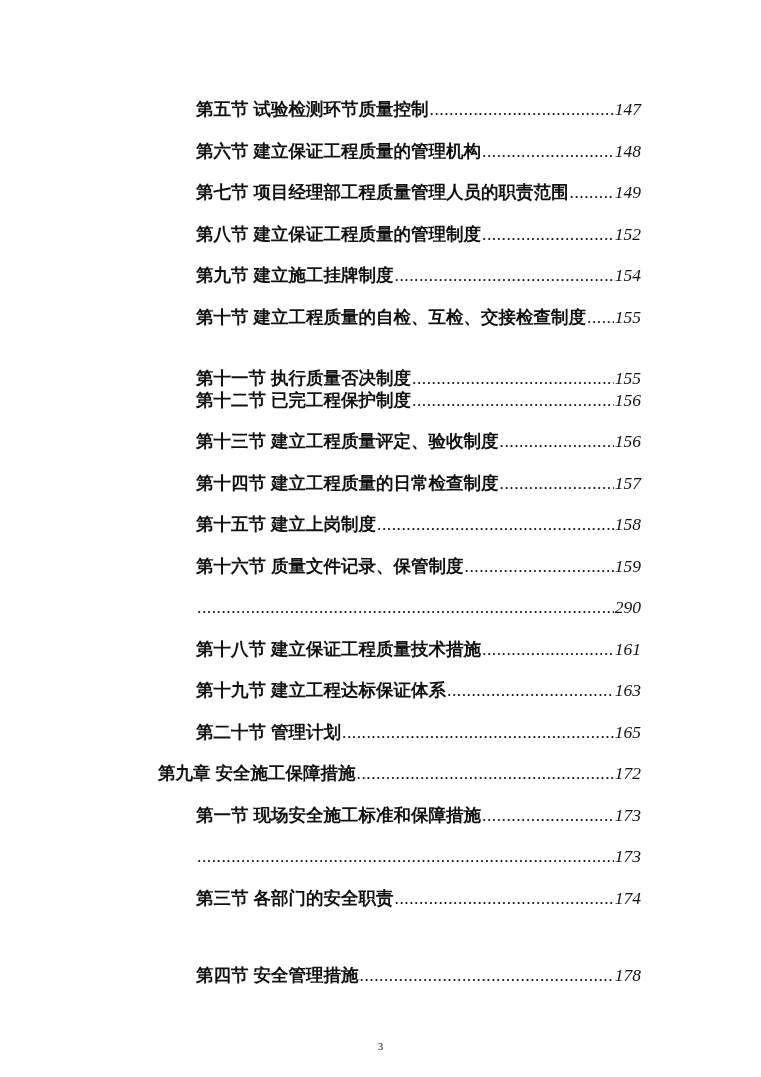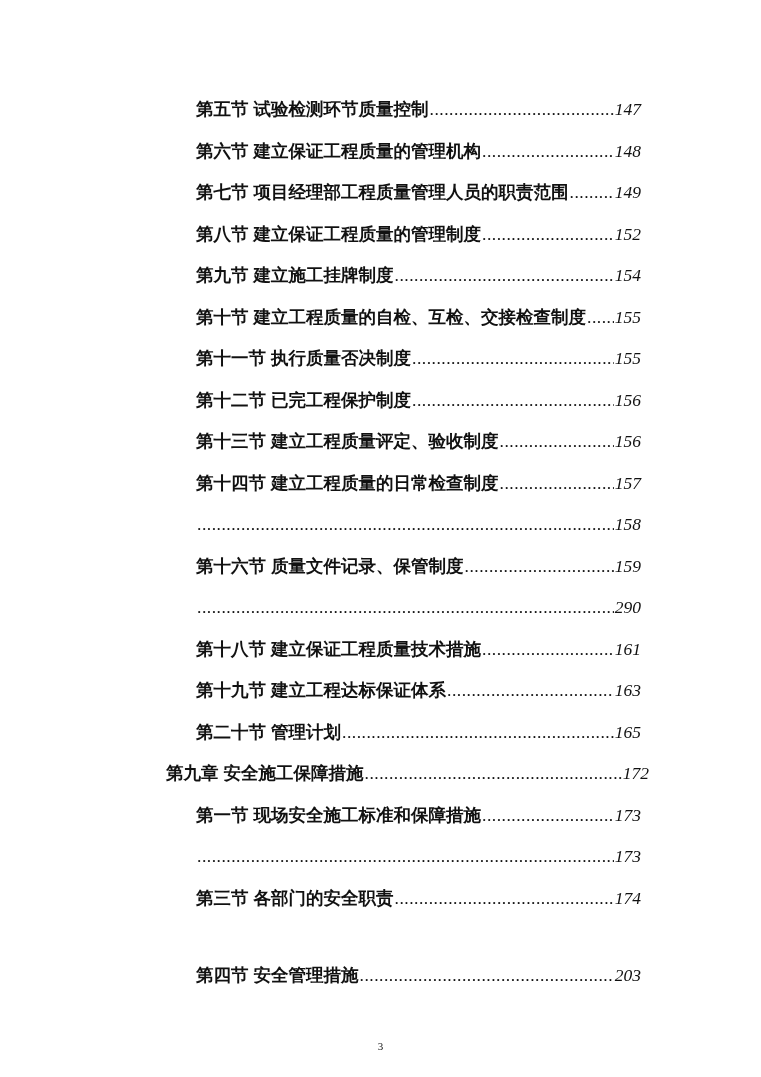--- a/index.html
+++ b/index.html
@@ -2,21 +2,21 @@
 <html><head>
   <meta charset="utf-8">
   <style>
     html, body { margin: 0; padding: 0; background: #ffffff; }
     body { width: 761px; height: 1077px; position: relative; overflow: hidden;
            font-family: "Liberation Serif", "DejaVu Serif", serif; color: #111; }
     .toc { position: absolute; left: 0; top: 0; width: 761px; }
     .toc-entry { position: absolute; display: flex; align-items: baseline;
                  font-size: 17.5px; line-height: 22px; white-space: nowrap; }
     .toc-entry.section { left: 196px; width: 445px; }
-    .toc-entry.chapter { left: 158px; width: 483px; margin-left: 8px; }
+    .toc-entry.chapter { left: 158px; width: 483px; }
     .entry-label { flex: 0 0 auto; font-weight: bold; }
     .entry-label .num { margin-right: 5px; }
     .leader { flex: 1 1 auto; overflow: hidden; margin: 0 1px; letter-spacing: 0.5px; }
     .leader::before { content: "................................................................................................................................................"; }
     .page-num { flex: 0 0 auto; font-style: italic; }
     .footer-page { position: absolute; top: 1040px; left: 0; width: 761px; text-align: center;
                    font-size: 11px; }
   </style>
 </head>
 <body>
@@ -45,41 +45,42 @@
   <div class="toc-entry section" style="top:264px">
     <span class="entry-label"><span class="num">第九节</span><span>建立施工挂牌制度</span></span>
     <span class="leader"></span>
     <span class="page-num">154</span>
   </div>
   <div class="toc-entry section" style="top:306px">
     <span class="entry-label"><span class="num">第十节</span><span>建立工程质量的自检、互检、交接检查制度</span></span>
     <span class="leader"></span>
     <span class="page-num">155</span>
   </div>
-  <div class="toc-entry section" style="top:347px">
+  <div class="toc-entry section" style="top:367px">
     <span class="entry-label"><span class="num">第十一节</span><span>执行质量否决制度</span></span>
     <span class="leader"></span>
     <span class="page-num">155</span>
   </div>
   <div class="toc-entry section" style="top:389px">
     <span class="entry-label"><span class="num">第十二节</span><span>已完工程保护制度</span></span>
     <span class="leader"></span>
     <span class="page-num">156</span>
   </div>
   <div class="toc-entry section" style="top:430px">
     <span class="entry-label"><span class="num">第十三节</span><span>建立工程质量评定、验收制度</span></span>
     <span class="leader"></span>
     <span class="page-num">156</span>
   </div>
   <div class="toc-entry section" style="top:472px">
     <span class="entry-label"><span class="num">第十四节</span><span>建立工程质量的日常检查制度</span></span>
     <span class="leader"></span>
     <span class="page-num">157</span>
   </div>
   <div class="toc-entry section" style="top:513px">
+    <span class="entry-label"><span class="num">第十五节</span><span>建立上岗制度</span></span>
     <span class="leader"></span>
     <span class="page-num">158</span>
   </div>
   <div class="toc-entry section" style="top:555px">
     <span class="entry-label"><span class="num">第十六节</span><span>质量文件记录、保管制度</span></span>
     <span class="leader"></span>
     <span class="page-num">159</span>
   </div>
   <div class="toc-entry section" style="top:596px">
     <span class="leader"></span>
@@ -115,17 +116,17 @@
     <span class="page-num">173</span>
   </div>
   <div class="toc-entry section" style="top:887px">
     <span class="entry-label"><span class="num">第三节</span><span>各部门的安全职责</span></span>
     <span class="leader"></span>
     <span class="page-num">174</span>
   </div>
   <div class="toc-entry section" style="top:964px">
     <span class="entry-label"><span class="num">第四节</span><span>安全管理措施</span></span>
     <span class="leader"></span>
-    <span class="page-num">203</span>
+    <span class="page-num">178</span>
   </div>
 </div>
 
 <div class="footer-page">3</div>
 
 </body></html>

